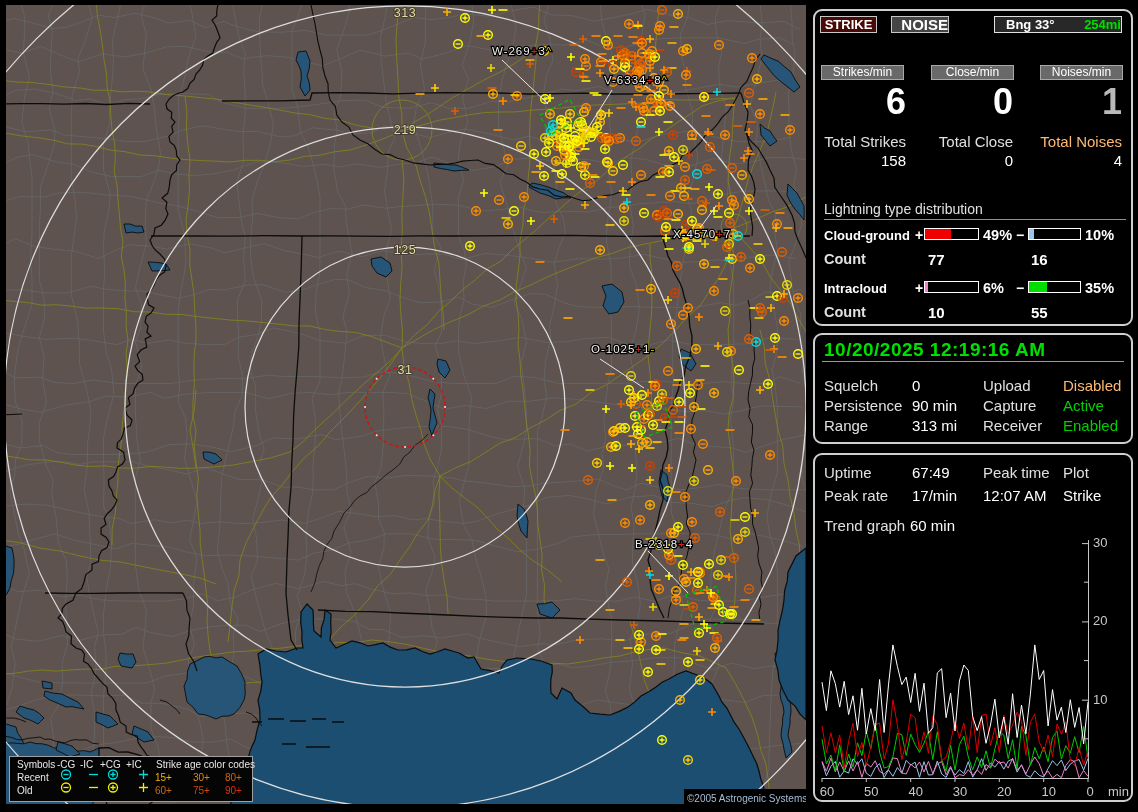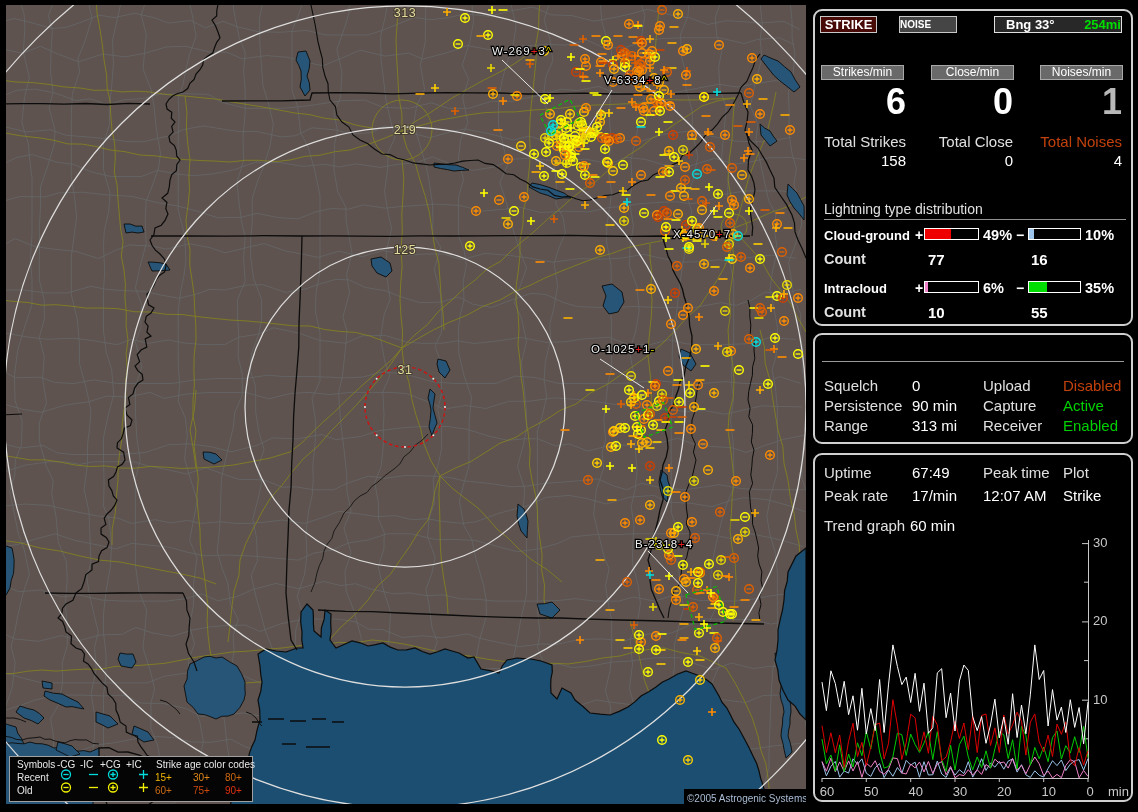--- a/index.html
+++ b/index.html
@@ -1,19 +1,19 @@
 <!DOCTYPE html>
 <html><head><meta charset="utf-8"><style>
 *{margin:0;padding:0;box-sizing:border-box}
 html,body{width:1138px;height:812px;background:#000;overflow:hidden;
  font-family:"Liberation Sans",sans-serif}
 .abs{position:absolute;white-space:nowrap}
 #map{position:absolute;left:6px;top:5px;width:800px;height:799px;background:#5e534e;overflow:hidden}
 .panel{position:absolute;left:813px;width:320px;background:#000;border:2px solid #cfcfcf;border-radius:9px}
-.lbl{color:#e0e0e0}.val{color:#fff}.dim{color:#c2410c}.grn{color:#00d000}
+.lbl{color:#e0e0e0}.val{color:#fff}.dim{color:#fdba74}.grn{color:#00d000}
 .t15{font-size:15px;line-height:20px;position:absolute;white-space:nowrap}
 .btn{position:absolute;background:#696969;border:1px solid #a8a8a8;color:#fff;
  font-size:12px;text-align:center;line-height:13px;height:15px}
 .bar{position:absolute;width:55px;height:12px;border:1px solid #fff;background:#000}
 .bar>i{display:block;height:100%}
 </style></head><body>
 <div id="map"><svg width="800" height="799" viewBox="0 0 800 799">
       <g stroke="#6d7b85" stroke-width="0.8" fill="none" opacity="0.5">
         <path d="M-5.0 17.1L8.3 13.5L24.2 17.3L46.0 23.6L60.2 22.3L73.5 17.8L93.1 10.2L108.7 12.6L128.8 8.2L149.4 13.1L162.5 18.0L184.6 15.5L199.6 22.8L217.0 16.3L231.3 21.8L252.1 26.7L274.6 27.3L300.2 25.4L320.4 30.0L341.5 30.0L362.0 30.0L375.6 25.6L392.3 18.9L408.3 12.5L425.0 14.7L442.7 12.6L458.4 8.9L483.6 11.3L504.5 6.0L527.0 2.0L544.9 9.8L566.3 10.7L588.2 16.2L611.2 11.9L624.7 8.9L641.1 4.3L666.4 10.3L683.5 12.8L701.6 19.5L720.6 15.7L736.8 16.7L753.2 18.0L777.9 16.4L793.7 24.4"></path>
         <path d="M-5.0 43.6L16.2 48.3L34.6 41.3L52.6 49.3L72.5 56.8L96.7 49.0L119.0 51.9L139.0 48.2L160.4 41.9L179.0 41.2L204.4 47.2L220.8 47.2L236.2 53.8L260.5 50.6L281.8 52.3L296.8 56.5L316.8 60.8L336.7 52.8L353.9 45.1L379.0 51.1L402.8 48.1L416.5 54.1L441.8 47.5L461.2 40.6L484.0 44.8L498.7 44.4L518.9 40.7L543.2 39.4L559.0 40.1L581.4 35.3L598.5 43.2L619.9 42.2L639.7 36.2L655.6 33.6L676.2 32.8L692.1 32.8L713.3 32.8L738.1 38.5L752.0 34.3L773.7 32.8L788.4 39.7"></path>
@@ -854,21 +854,21 @@
       <span class="abs" style="left:7px;top:28px">Old</span>
       <span class="abs" style="left:145px;top:15px;color:#f0b400">15+</span>
       <span class="abs" style="left:183px;top:15px;color:#e08818">30+</span>
       <span class="abs" style="left:215px;top:15px;color:#d06810">80+</span>
       <span class="abs" style="left:145px;top:28px;color:#cc6a14">60+</span>
       <span class="abs" style="left:183px;top:28px;color:#cc4a10">75+</span>
       <span class="abs" style="left:215px;top:28px;color:#e03010">90+</span>
     </div></div>
 <div class="panel" style="top:9px;height:317px">
     <div class="abs" style="left:5px;top:5px;width:57px;height:17px;background:#470a06;border:1px solid #c8c8c8;color:#fff;font-weight:bold;font-size:13px;text-align:center;line-height:15px">STRIKE</div>
-    <div class="abs" style="left:84px;top:5px;width:58px;height:17px;background:#454545;border:1px solid #c8c8c8;color:#fff;font-weight:bold;font-size:10px;text-align:left;line-height:15px">NOISE</div>
+    <div class="abs" style="left:76px;top:5px;width:58px;height:17px;background:#454545;border:1px solid #c8c8c8;color:#fff;font-weight:bold;font-size:15px;text-align:right;line-height:15px">NOISE</div>
     <div class="abs" style="left:179px;top:5px;width:128px;height:17px;background:#282828;border:1px solid #e0e0e0;font-weight:bold;font-size:13px;line-height:15px"><span style="color:#fff;padding-left:11px">Bng 33°</span><span style="color:#00dd00;float:right;">254mi</span></div>
     <div class="btn" style="left:6px;top:54px;width:83px">Strikes/min</div>
     <div class="btn" style="left:116px;top:54px;width:83px">Close/min</div>
     <div class="btn" style="left:225px;top:54px;width:83px">Noises/min</div>
     <div class="abs" style="left:0;top:70px;width:91px;text-align:right;color:#fff;font-size:36px;font-weight:bold">6</div>
     <div class="abs" style="left:107px;top:70px;width:91px;text-align:right;color:#fff;font-size:36px;font-weight:bold">0</div>
     <div class="abs" style="left:216px;top:70px;width:91px;text-align:right;color:#b8b8b8;font-size:36px;font-weight:bold">1</div>
     <div class="abs lbl" style="left:0px;top:122px;width:91px;text-align:right;font-size:15px">Total Strikes</div>
     <div class="abs lbl" style="left:107px;top:122px;width:91px;text-align:right;font-size:15px">Total Close</div>
     <div class="abs dim" style="left:216px;top:122px;width:91px;text-align:right;font-size:15px">Total Noises</div>
@@ -900,20 +900,21 @@
     <div class="abs val" style="left:201px;top:269px;font-size:14px;font-weight:bold">−</div>
     <div class="bar" style="left:213px;top:270px;width:53px">
       <i style="width:35%;background:#00dd00"></i>
     </div>
     <div class="abs val" style="left:270px;top:269px;font-size:14.5px;font-weight:bold">35%</div>
     <div class="abs lbl" style="left:9px;top:293px;font-size:14.5px;font-weight:bold">Count</div>
     <div class="abs val" style="left:113px;top:293px;font-size:15px;font-weight:bold">10</div>
     <div class="abs val" style="left:216px;top:293px;font-size:15px;font-weight:bold">55</div>
   </div>
 <div class="panel" style="top:333px;height:111px">
+    <div class="abs" style="left:9px;top:4px;font-size:19px;font-weight:bold;color:#00e000;letter-spacing:0.5px">10/20/2025 12:19:16 AM</div>
     <div class="abs" style="left:7px;top:26px;width:302px;border-top:1px solid #999"></div>
     <div class="t15 lbl" style="left:9px;top:41px">Squelch</div>
     <div class="t15 val" style="left:97px;top:41px">0</div>
     <div class="t15 lbl" style="left:168px;top:41px">Upload</div>
     <div class="t15" style="left:248px;top:41px"><span class="dim">Disabled</span></div>
     <div class="t15 lbl" style="left:9px;top:61px">Persistence</div>
     <div class="t15 val" style="left:97px;top:61px">90 min</div>
     <div class="t15 lbl" style="left:168px;top:61px">Capture</div>
     <div class="t15" style="left:248px;top:61px"><span class="grn">Active</span></div>
     <div class="t15 lbl" style="left:9px;top:81px">Range</div>

